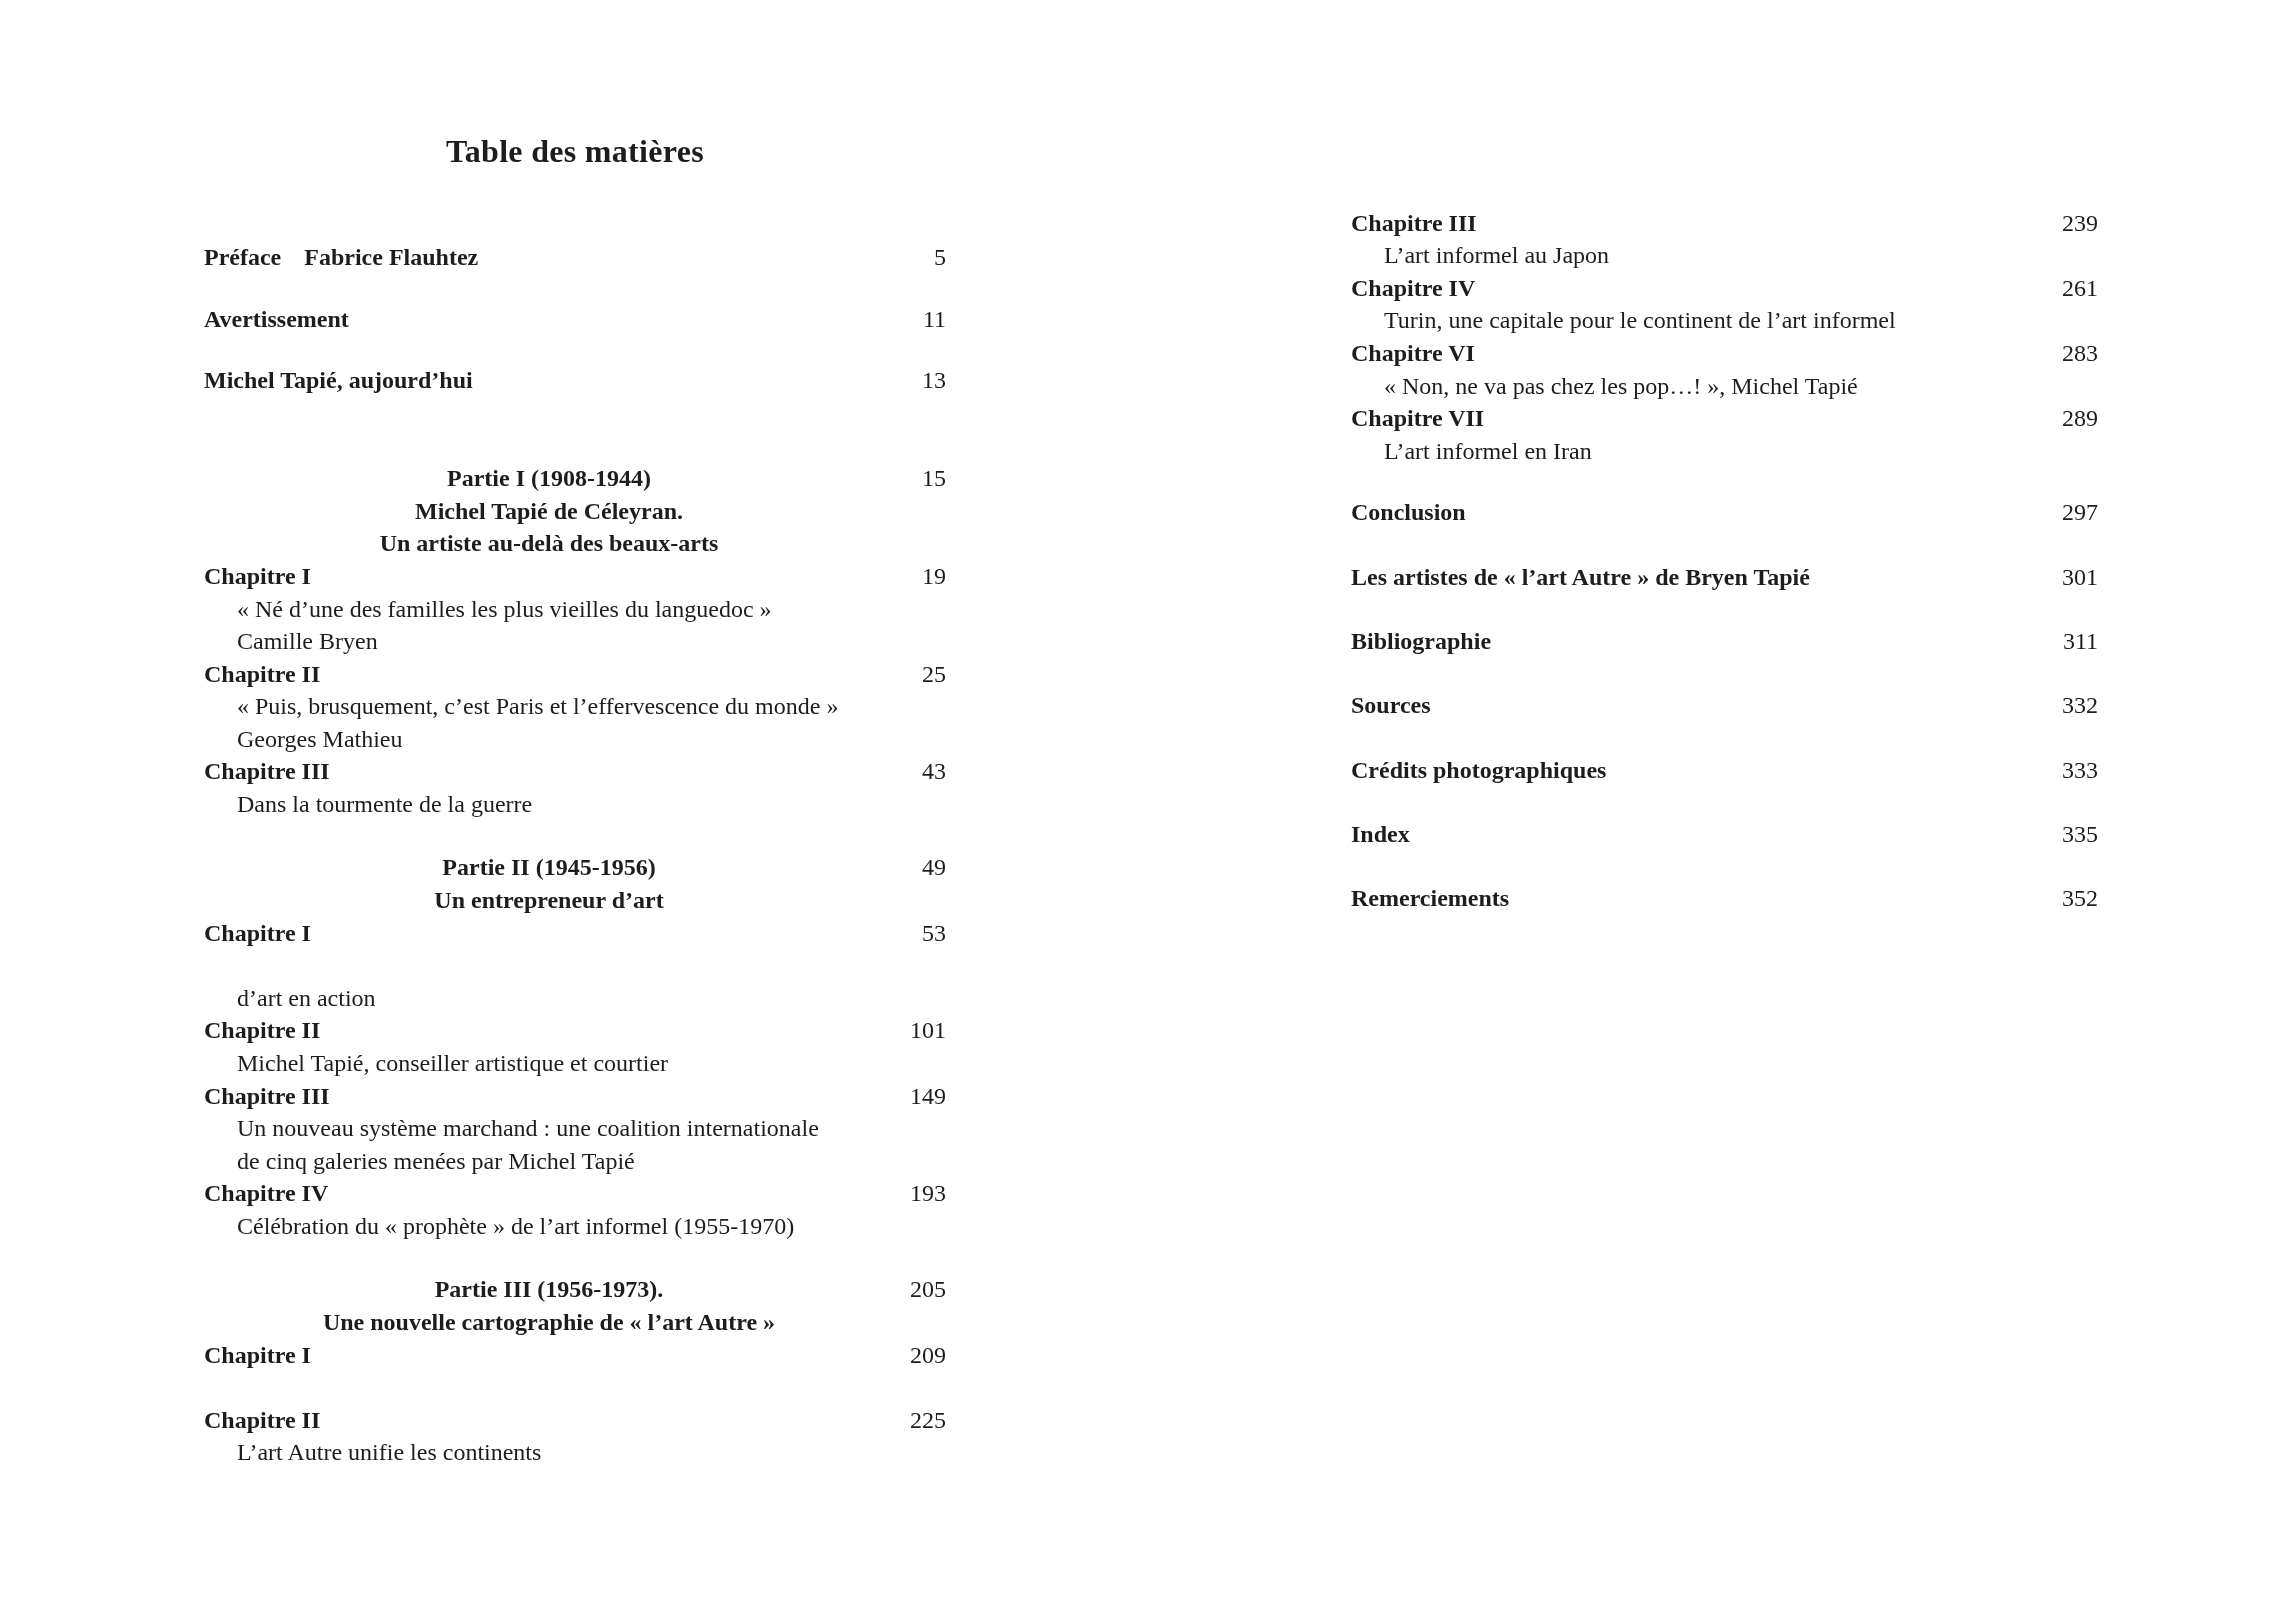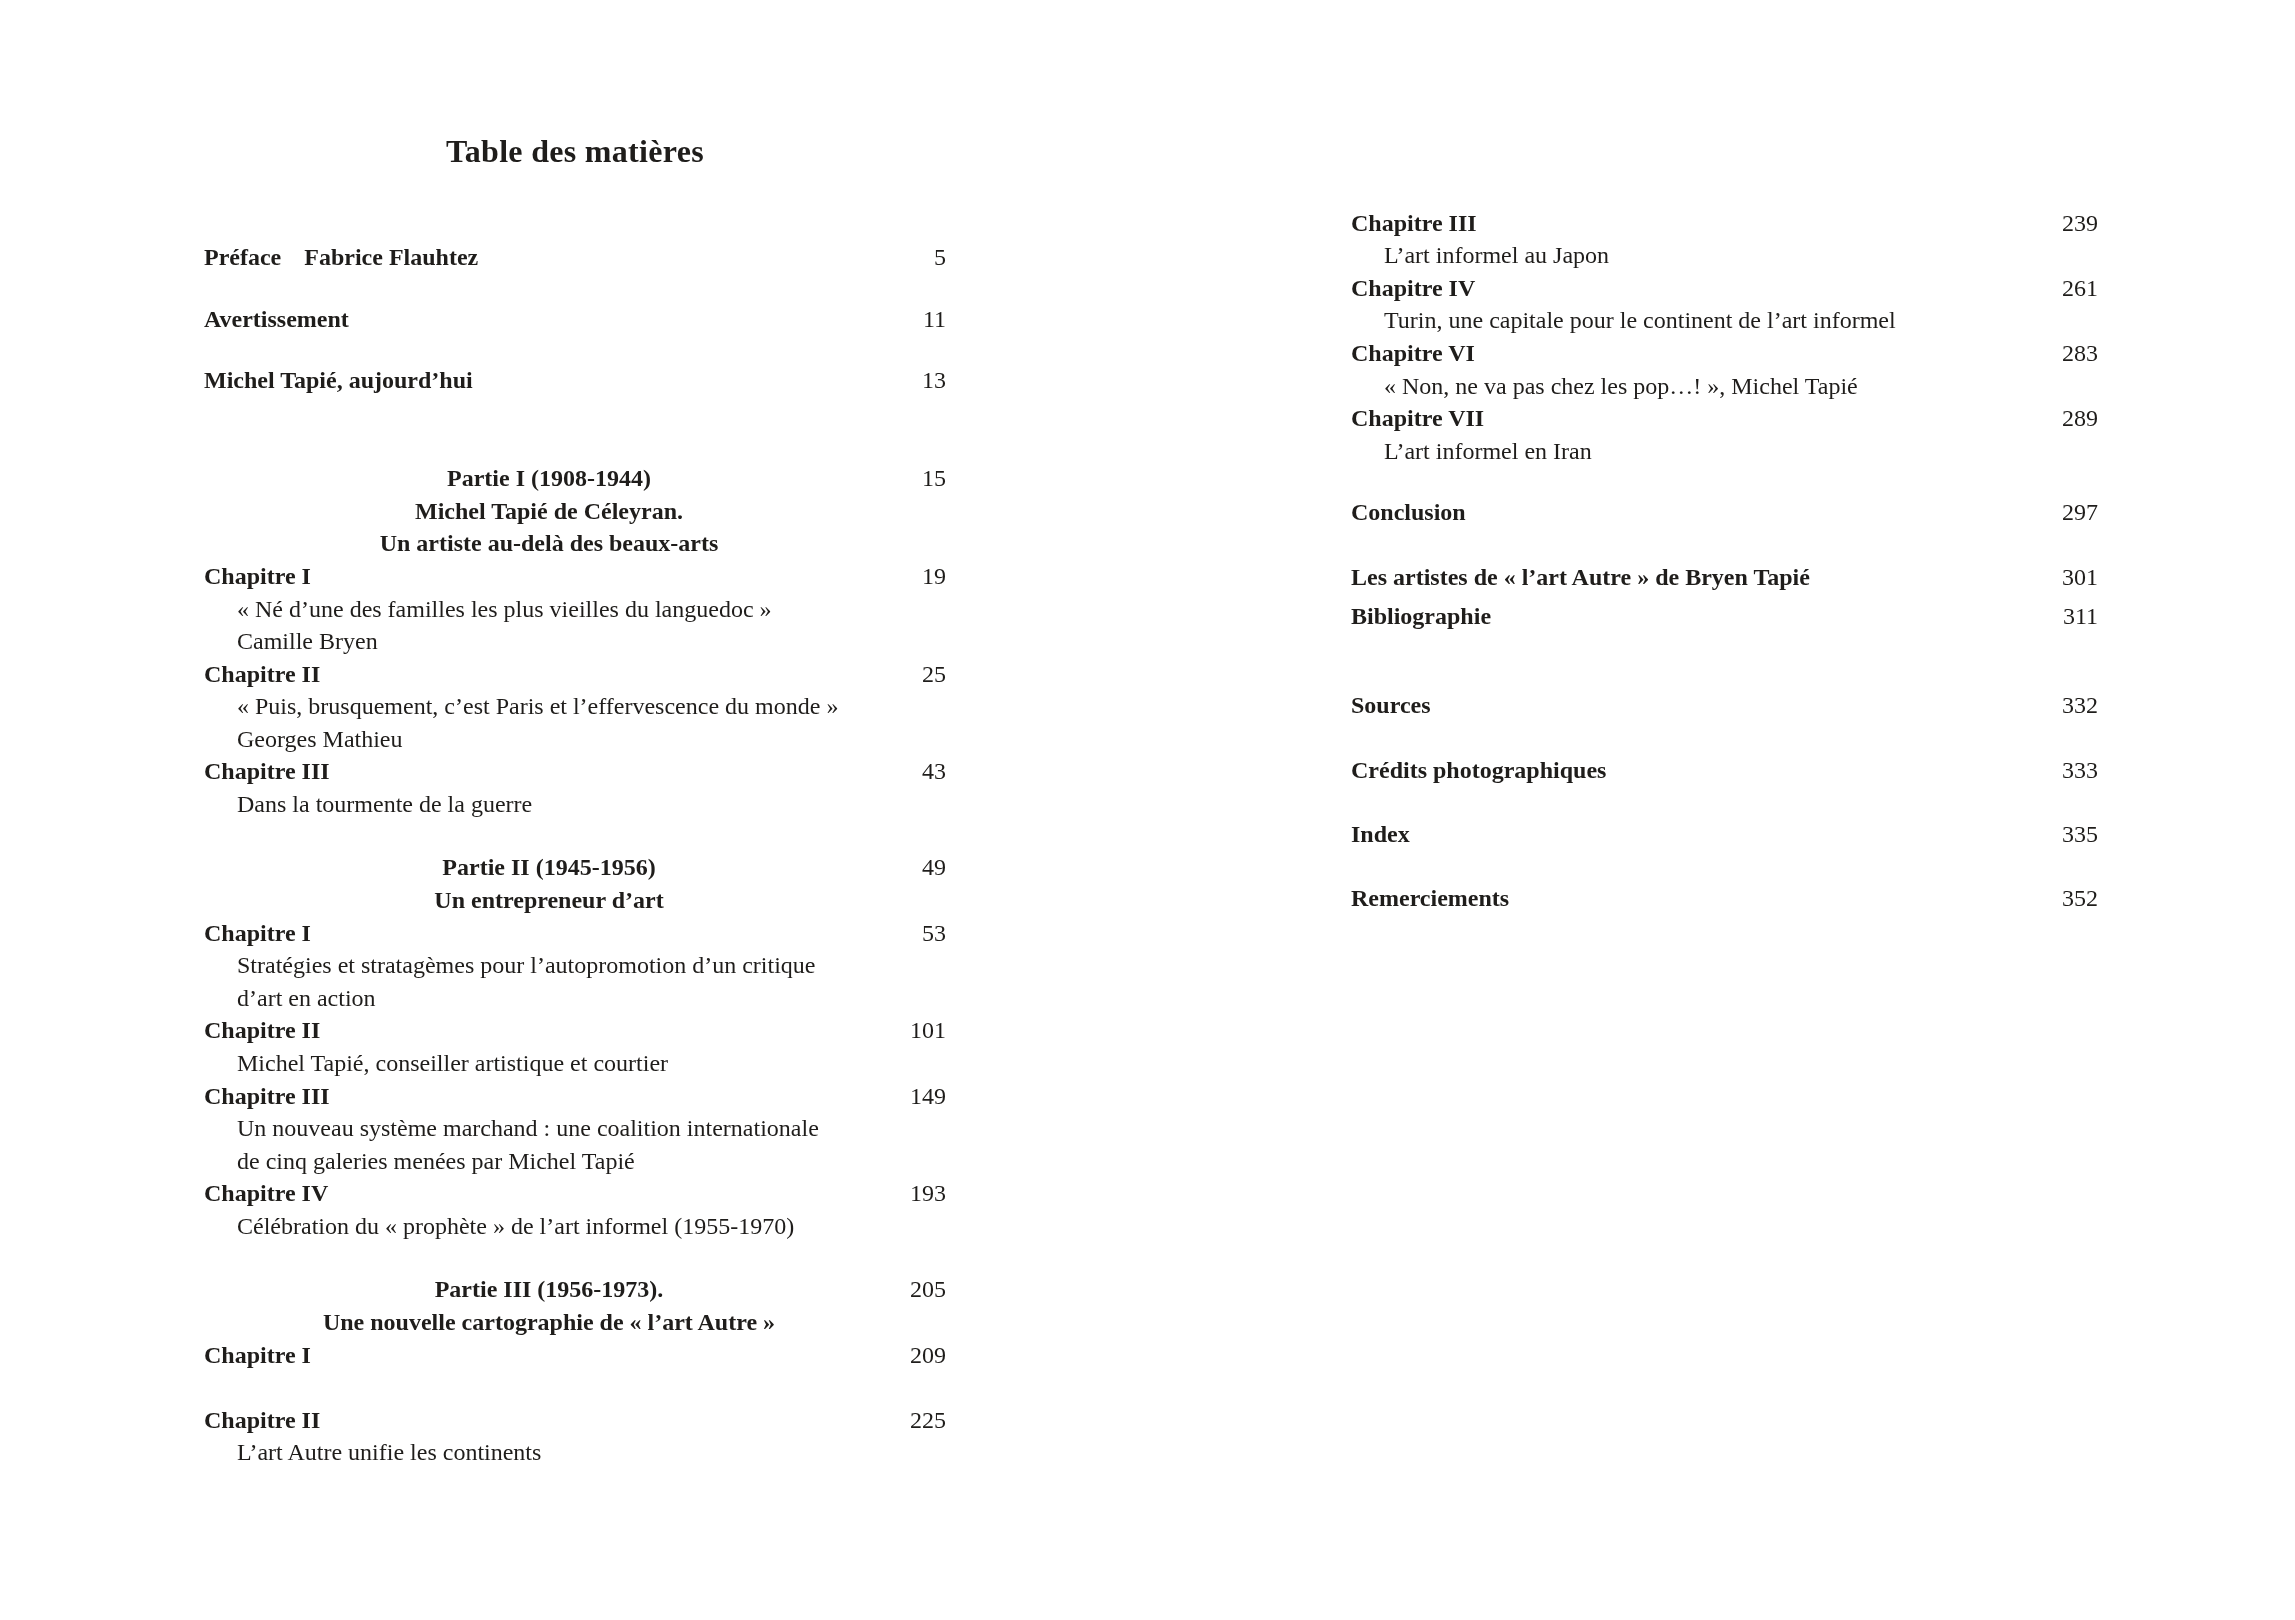--- a/index.html
+++ b/index.html
@@ -111,23 +111,20 @@
       <span class="pg">49</span>
     </div>
     <div class="row part" style="top:884px">
       <span class="partlbl">Un entrepreneur d’art</span>
     </div>
 
     <div class="row" style="top:917px">
       <span class="lbl b">Chapitre I</span>
       <span class="pg">53</span>
     </div>
-    <div class="row sub" style="top:949px">
-      <span class="lbl">Stratégies et stratagèmes pour l’autopromotion d’un critique</span>
-    </div>
     <div class="row sub" style="top:982px">
       <span class="lbl">d’art en action</span>
     </div>
 
     <div class="row" style="top:1014px">
       <span class="lbl b">Chapitre II</span>
       <span class="pg">101</span>
     </div>
     <div class="row sub" style="top:1047px">
       <span class="lbl">Michel Tapié, conseiller artistique et courtier</span>
@@ -210,21 +207,21 @@
     </div>
 
     <div class="row" style="top:496px">
       <span class="lbl b">Conclusion</span>
       <span class="pg">297</span>
     </div>
     <div class="row" style="top:561px">
       <span class="lbl b">Les artistes de « l’art Autre » de Bryen Tapié</span>
       <span class="pg">301</span>
     </div>
-    <div class="row" style="top:600px">
+    <div class="row" style="top:625px">
       <span class="lbl b">Bibliographie</span>
       <span class="pg">311</span>
     </div>
     <div class="row" style="top:689px">
       <span class="lbl b">Sources</span>
       <span class="pg">332</span>
     </div>
     <div class="row" style="top:754px">
       <span class="lbl b">Crédits photographiques</span>
       <span class="pg">333</span>

